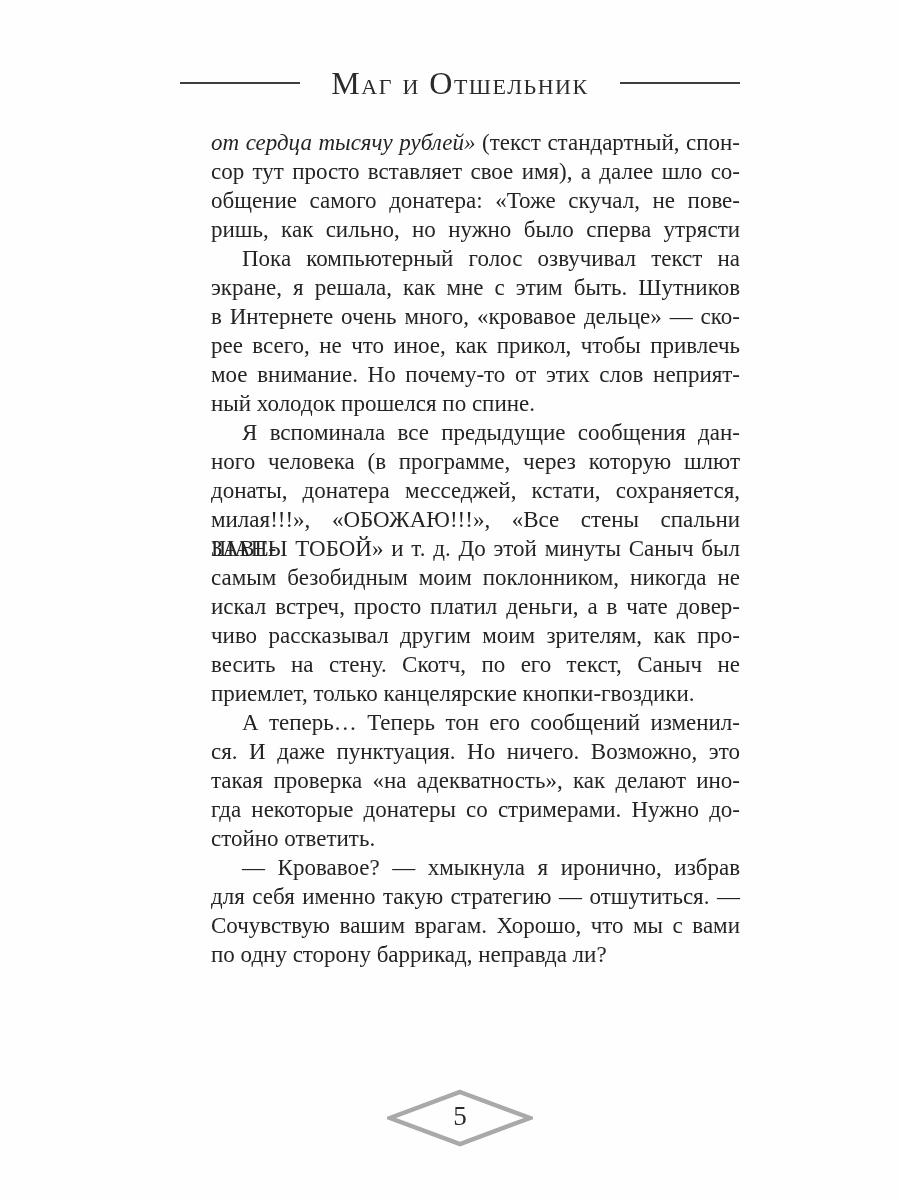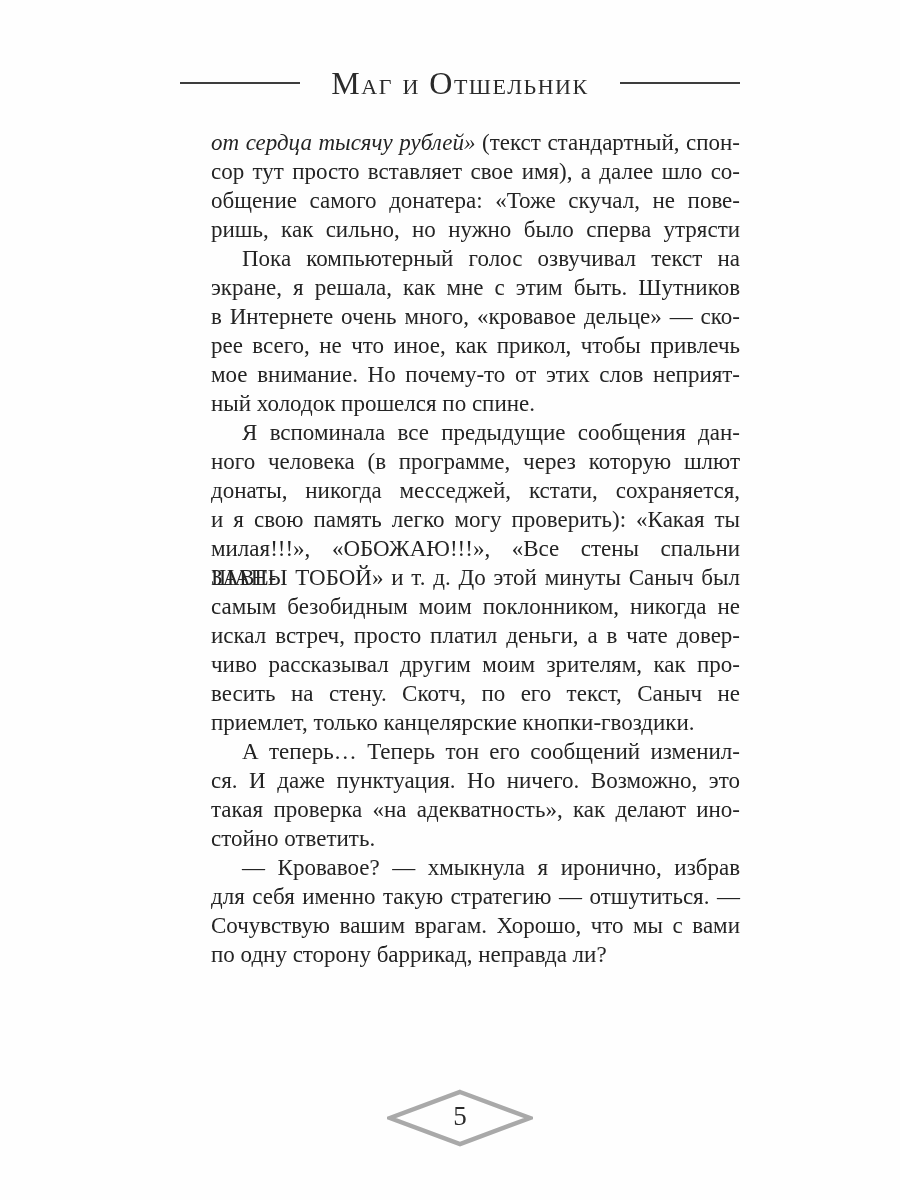--- a/index.html
+++ b/index.html
@@ -116,32 +116,32 @@
       <div class="line"><span>общение самого донатера: «Тоже скучал, не пове-</span></div>
       <div class="line"><span>ришь, как сильно, но нужно было сперва утрясти</span></div>
       <div class="line indent"><span>Пока компьютерный голос озвучивал текст на</span></div>
       <div class="line"><span>экране, я решала, как мне с этим быть. Шутников</span></div>
       <div class="line"><span>в Интернете очень много, «кровавое дельце» — ско-</span></div>
       <div class="line"><span>рее всего, не что иное, как прикол, чтобы привлечь</span></div>
       <div class="line"><span>мое внимание. Но почему-то от этих слов неприят-</span></div>
       <div class="line last"><span>ный холодок прошелся по спине.</span></div>
       <div class="line indent"><span>Я вспоминала все предыдущие сообщения дан-</span></div>
       <div class="line"><span>ного человека (в программе, через которую шлют</span></div>
-      <div class="line"><span>донаты, никогда месседжей, кстати, сохраняется,</span></div>
-      <div class="line"><span>и я свою память легко могу проверить): «Какая ты</span></div>
+      <div class="line"><span>донаты, донатера месседжей, кстати, сохраняется,</span></div>
       <div class="line"><span>милая!!!», «ОБОЖАЮ!!!», «Все стены спальни ЗАВЕ-</span></div>
       <div class="line"><span>ШАНЫ ТОБОЙ» и т. д. До этой минуты Саныч был</span></div>
       <div class="line"><span>самым безобидным моим поклонником, никогда не</span></div>
       <div class="line"><span>искал встреч, просто платил деньги, а в чате довер-</span></div>
       <div class="line"><span>чиво рассказывал другим моим зрителям, как про-</span></div>
       <div class="line"><span>весить на стену. Скотч, по его текст, Саныч не</span></div>
       <div class="line last"><span>приемлет, только канцелярские кнопки-гвоздики.</span></div>
       <div class="line indent"><span>А теперь… Теперь тон его сообщений изменил-</span></div>
       <div class="line"><span>ся. И даже пунктуация. Но ничего. Возможно, это</span></div>
       <div class="line"><span>такая проверка «на адекватность», как делают ино-</span></div>
+      <div class="line"><span>гда некоторые донатеры со стримерами. Нужно до-</span></div>
       <div class="line last"><span>стойно ответить.</span></div>
       <div class="line indent"><span>— Кровавое? — хмыкнула я иронично, избрав</span></div>
       <div class="line"><span>для себя именно такую стратегию — отшутиться. —</span></div>
       <div class="line"><span>Сочувствую вашим врагам. Хорошо, что мы с вами</span></div>
       <div class="line last"><span>по одну сторону баррикад, неправда ли?</span></div>
     </div>
 
   <div class="page-footer">
     <div class="diamond-wrap">
       <svg viewBox="0 0 146 58" aria-hidden="true">

